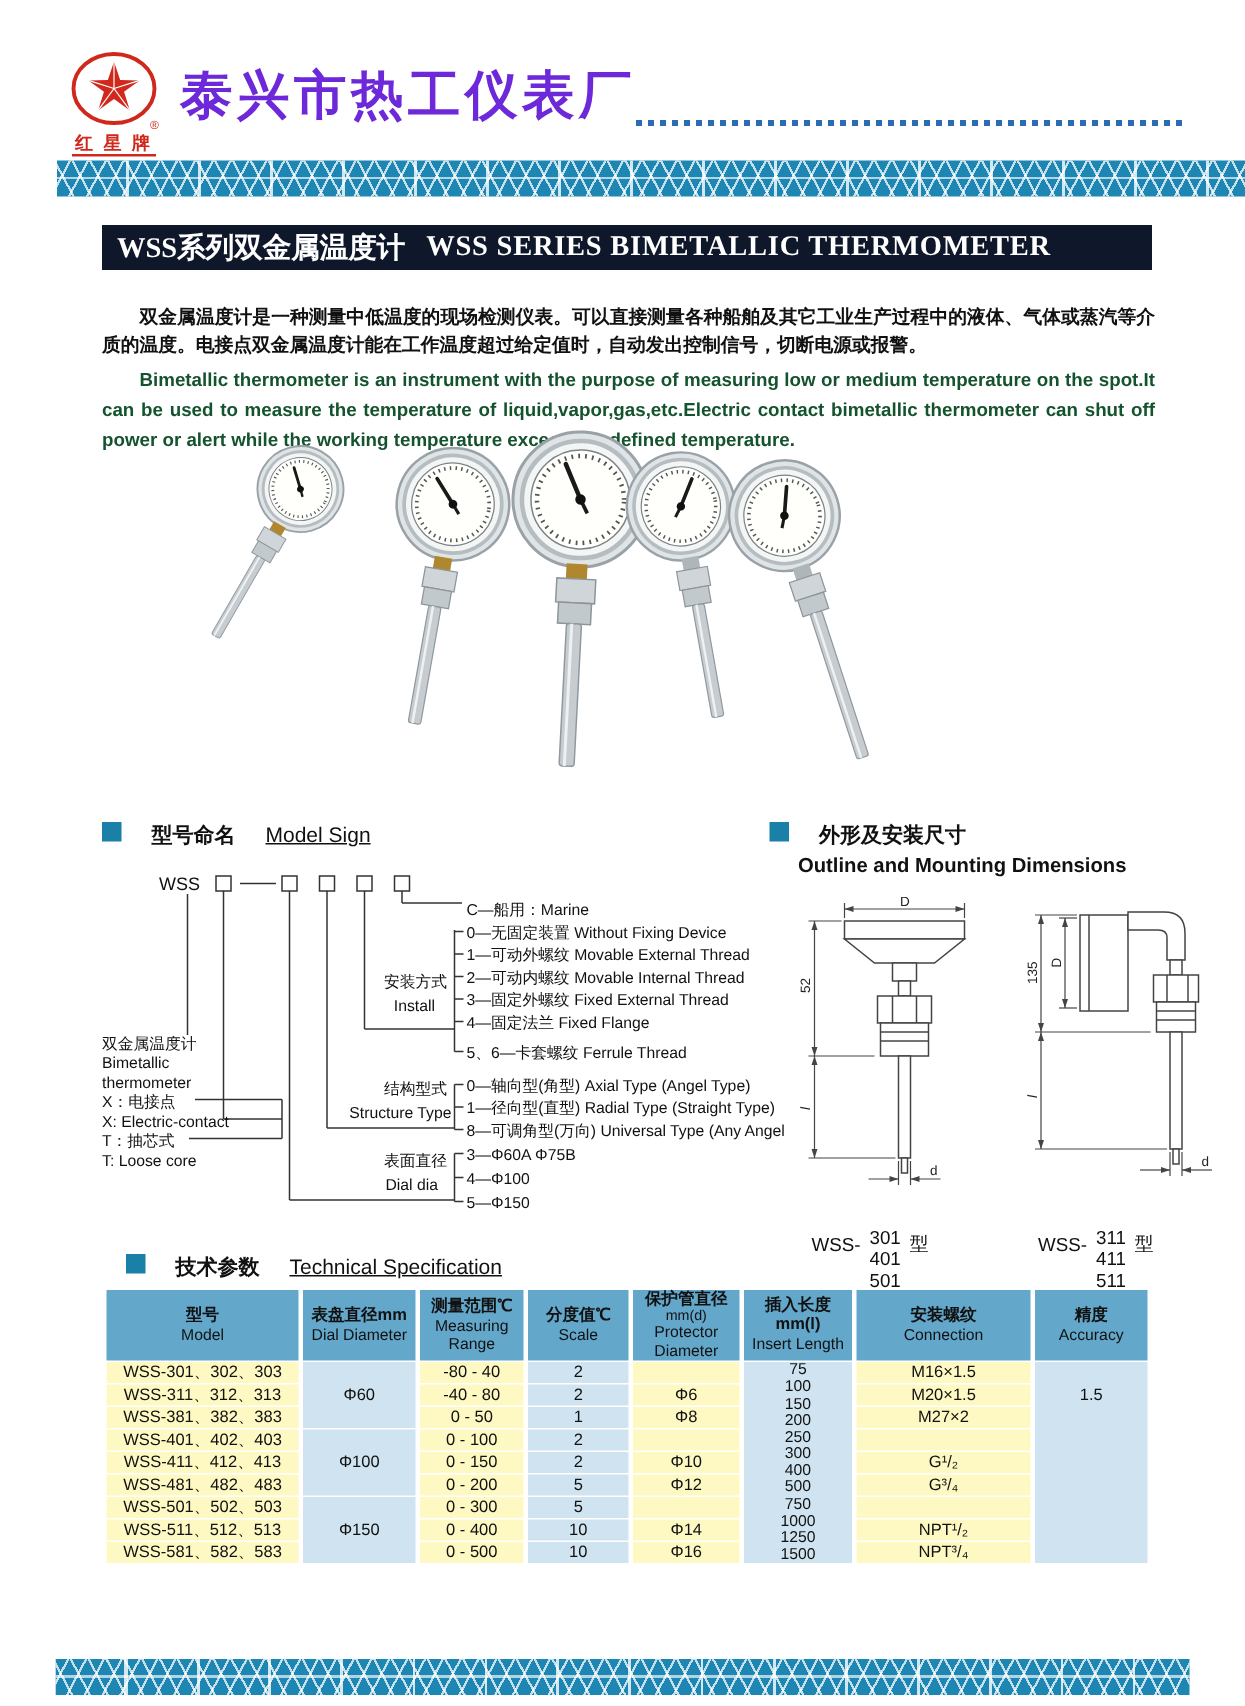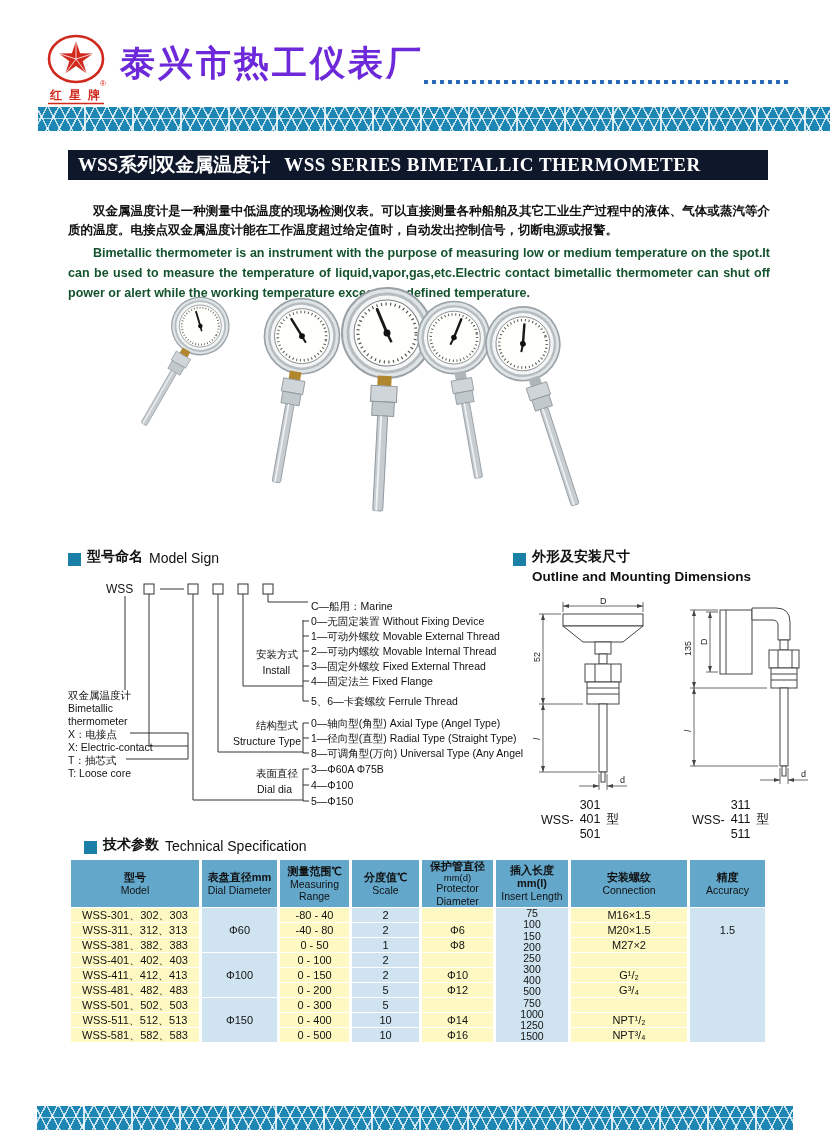--- a/index.html
+++ b/index.html
@@ -24,34 +24,34 @@
   .titlebar{left:68px;top:150px;width:700px;height:30px;background:#0f172a;color:#fff;
     display:flex;align-items:center;padding:0;box-sizing:border-box;
     font-family:"Liberation Serif",serif;font-weight:bold;font-size:19px;white-space:nowrap;}
   .titlebar .cn{margin-left:10px;}
   .titlebar .en{margin-left:14px;letter-spacing:.5px;}
   .intro{left:68px;top:202px;width:702px;font-size:12.5px;line-height:1.55;text-align:justify;}
   .intro .cn{font-weight:bold;text-indent:2em;margin:0 0 2px 0;}
   .intro .en{font-weight:bold;text-indent:2em;margin:0;color:#14532d;line-height:1.6;}
 
   
-  .sec-head{display:flex;align-items:flex-end;gap:6px;font-size:14px;}
+  .sec-head{display:flex;align-items:flex-start;gap:20px;font-size:14px;}
   .bullet{width:13px;height:13px;background:#1b80a8;display:inline-block;}
   .h-cn{font-weight:bold;}
-  .h-en{font-weight:normal;}
+  .h-en{font-weight:normal;text-decoration:underline;}
   .sub-en{font-size:13.5px;margin:3px 0 0 19px;font-weight:bold;}
 
   
   svg text{font-family:"Liberation Sans",sans-serif;}
   .gauge{position:absolute;}
 
   
   .mlabel{position:absolute;display:grid;grid-template-columns:auto auto auto;align-items:center;
     font-size:12.5px;column-gap:6px;}
-  .mlabel .stack{display:flex;flex-direction:column;align-items:flex-start;line-height:1.15;}
+  .mlabel .stack{display:flex;flex-direction:column;align-items:flex-start;line-height:1.15;margin-top:20px;}
 
   
   table.spec{position:absolute;left:68px;top:859px;width:700px;border-collapse:separate;border-spacing:3px 1px;
     table-layout:fixed;font-size:11px;}
   table.spec th{background:#63a7cb;height:46px;font-weight:normal;padding:0 1px;line-height:1.18;vertical-align:middle;}
   table.spec th .cn{font-weight:bold;font-size:11px;}
   table.spec th .sub{font-size:9.5px;line-height:1;}
   table.spec th .en{font-size:10.5px;}
   table.spec td{height:14px;text-align:center;padding:0;line-height:1.1;}
   td.c-gray{background:#fef9c3;}

